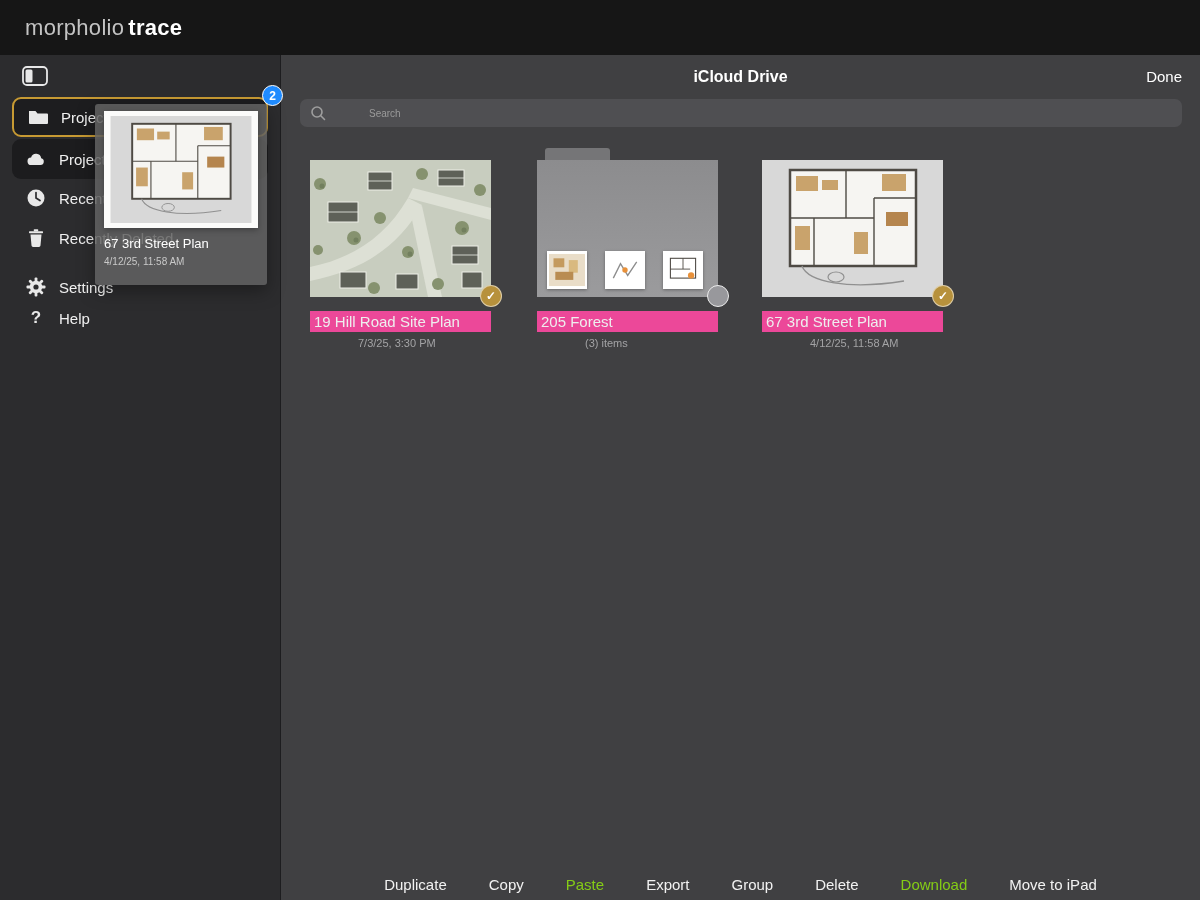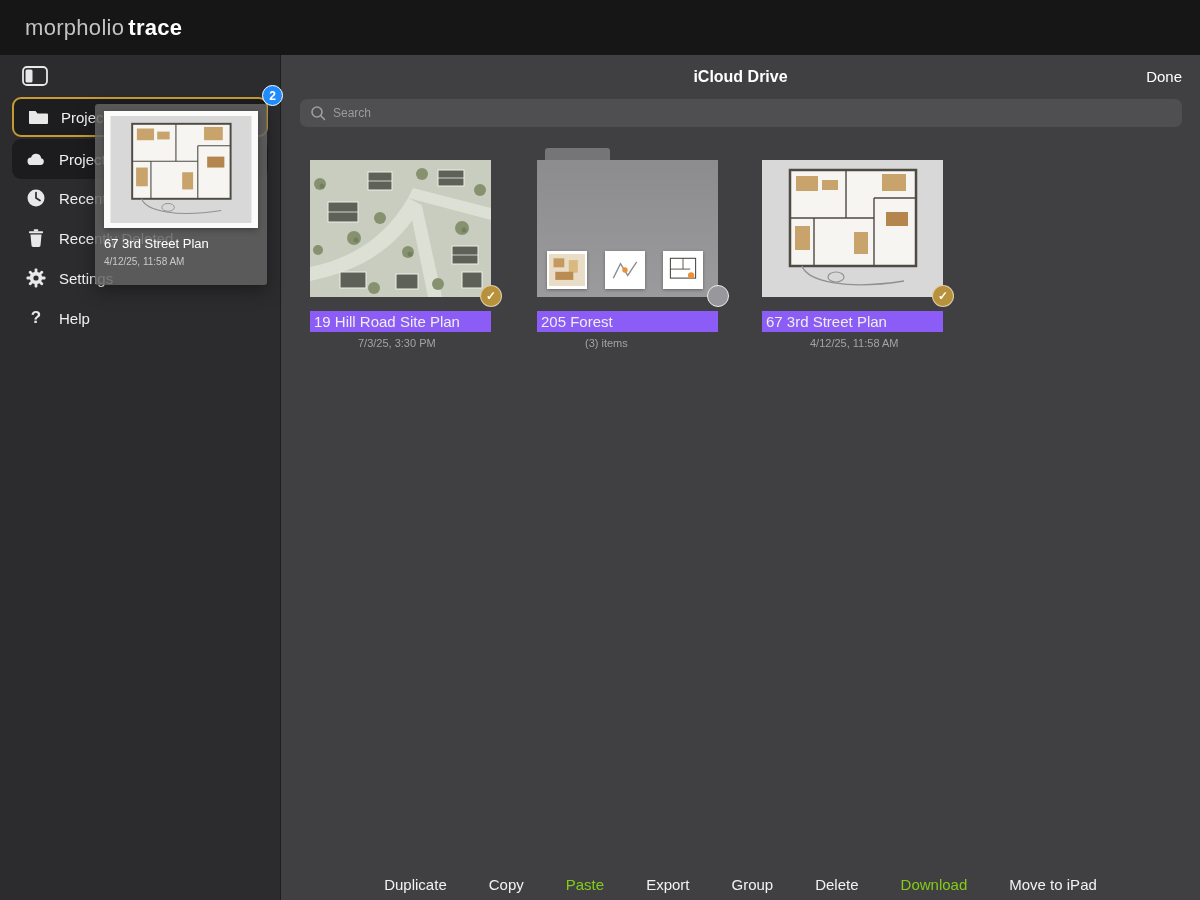--- a/index.html
+++ b/index.html
@@ -30,37 +30,37 @@
   #dp-meta { position:absolute; left:9px; top:152px; font-size:10px; color:#c9c9c9; }
   #drag-badge { position:absolute; left:167px; top:-19px; width:21px; height:21px; border-radius:50%; background:#1f8bff; border:1.5px solid #ffffff; color:#fff; font-size:12px; font-weight:700; display:flex; align-items:center; justify-content:center; }
 
   
   #main { position:absolute; left:281px; top:55px; width:919px; height:850px; background:#404042; }
   #main-title { position:absolute; left:0; top:13px; width:100%; text-align:center; color:#ffffff; font-size:16px; font-weight:700; }
   #done-btn { position:absolute; right:18px; top:13px; color:#ffffff; font-size:15px; cursor:pointer; }
 
   #searchbar { position:absolute; left:19px; top:44px; width:882px; height:28px; background:#4f4f52; border-radius:7px; display:flex; align-items:center; padding:0 10px; }
   #searchbar svg { flex:0 0 16px; margin-right:7px; }
-  #searchbar input { flex:1; background:transparent; border:none; outline:none; color:#dddddd; font-size:12px; font-family:"Liberation Sans", sans-serif; }
+  #searchbar input { flex:1; background:transparent; border:none; outline:none; color:#dddddd; font-size:10px; font-family:"Liberation Sans", sans-serif;margin-left:36px; }
   #searchbar input::placeholder { color:#9b9b9b; }
 
   
   .card { position:absolute; top:105px; width:181px; cursor:pointer; }
   .card-1 { left:29px; } .card-2 { left:256px; } .card-3 { left:481px; }
   .thumb { position:relative; width:181px; height:137px; }
   .thumb svg.art { width:181px; height:137px; display:block; }
   .folder-tab { position:absolute; left:8px; top:-12px; width:65px; height:13px; background:#757577; border-radius:3px 3px 0 0; }
   .folder-body { width:181px; height:137px; background:linear-gradient(#8c8c8e,#9b9b9d); position:relative; }
   .mini { position:absolute; bottom:8px; width:40px; height:38px; background:#ffffff; padding:2px; box-shadow:0 1px 3px rgba(0,0,0,0.35); }
   .mini svg { width:100%; height:100%; display:block; }
   .mini.m1 { left:10px; } .mini.m2 { left:68px; } .mini.m3 { left:126px; }
   .sel { position:absolute; right:-11px; bottom:-10px; width:22px; height:22px; border-radius:50%; display:flex; align-items:center; justify-content:center; font-size:12px; font-weight:700; }
   .sel.gold { background:#b7913c; color:#ffffff; border:1px solid rgba(255,255,255,0.55); }
   .sel.empty { background:#98989c; border:1.5px solid #ececec; color:transparent; }
-  .fname { margin-top:14px; height:21px; line-height:21px; background:#8b5cf6; color:#eeeeee; font-size:15px; padding:0 4px; white-space:nowrap; overflow:hidden; }
+  .fname { margin-top:14px; height:21px; line-height:21px; background:#ec4899; color:#eeeeee; font-size:15px; padding:0 4px; white-space:nowrap; overflow:hidden; }
   .fmeta { margin-top:5px; padding-left:4px; font-size:11px; color:#a3a3a5;margin-left:44px; }
 
   
   #toolbar { position:absolute; left:0; bottom:12px; width:100%; display:flex; justify-content:center; gap:42px; }
   .tb-btn { color:#f2f2f2; font-size:15px; cursor:pointer; white-space:nowrap; }
   .tb-btn.disabled { color:#84cc16; cursor:default; }
 </style>
 </head>
 <body>
 
@@ -195,21 +195,21 @@
       <span class="icon">
         <svg width="20" height="20" viewBox="0 0 20 20">
             <path d="M4.5,6.5 h11 l-1,11 a1.6,1.6 0 0 1 -1.6,1.4 h-5.8 a1.6,1.6 0 0 1 -1.6,-1.4 Z" fill="#e8e8e8"></path>
             <rect x="3" y="3.2" width="14" height="2" rx="0.6" fill="#e8e8e8"></rect>
             <rect x="7.8" y="1.2" width="4.4" height="2.2" rx="0.6" fill="#e8e8e8"></rect>
           </svg>
       </span>
       <span>Recently Deleted</span>
     </div>
 
-    <div class="side-row" style="top:203px">
+    <div class="side-row" style="top:212px">
       <span class="icon">
         <svg width="20" height="20" viewBox="0 0 20 20">
           <g fill="#e8e8e8">
             <rect x="8.6" y="0.5" width="2.8" height="19" rx="1"></rect>
             <rect x="8.6" y="0.5" width="2.8" height="19" rx="1" transform="rotate(45 10 10)"></rect>
             <rect x="8.6" y="0.5" width="2.8" height="19" rx="1" transform="rotate(90 10 10)"></rect>
             <rect x="8.6" y="0.5" width="2.8" height="19" rx="1" transform="rotate(135 10 10)"></rect>
             <circle cx="10" cy="10" r="6.2"></circle>
           </g>
           <circle cx="10" cy="10" r="2.6" fill="#2c2c2e"></circle>

